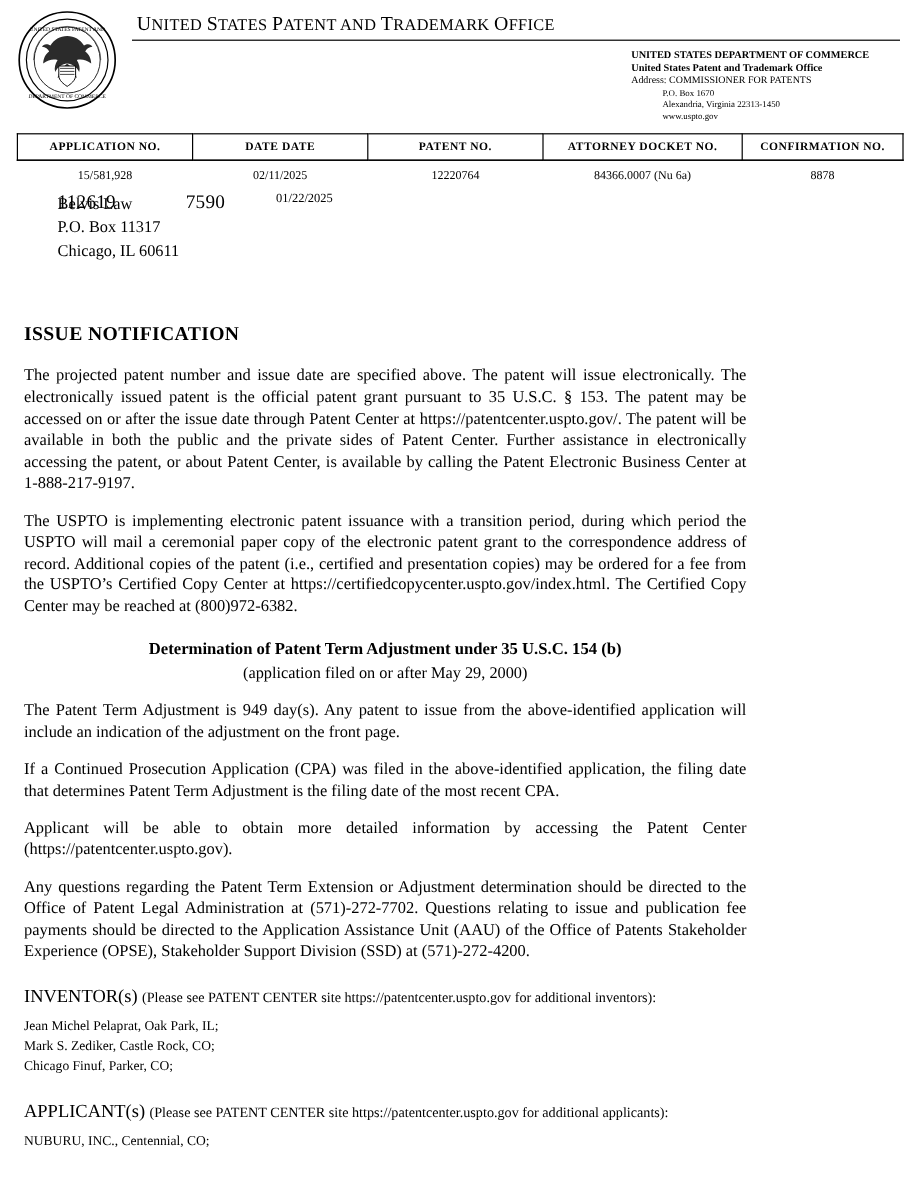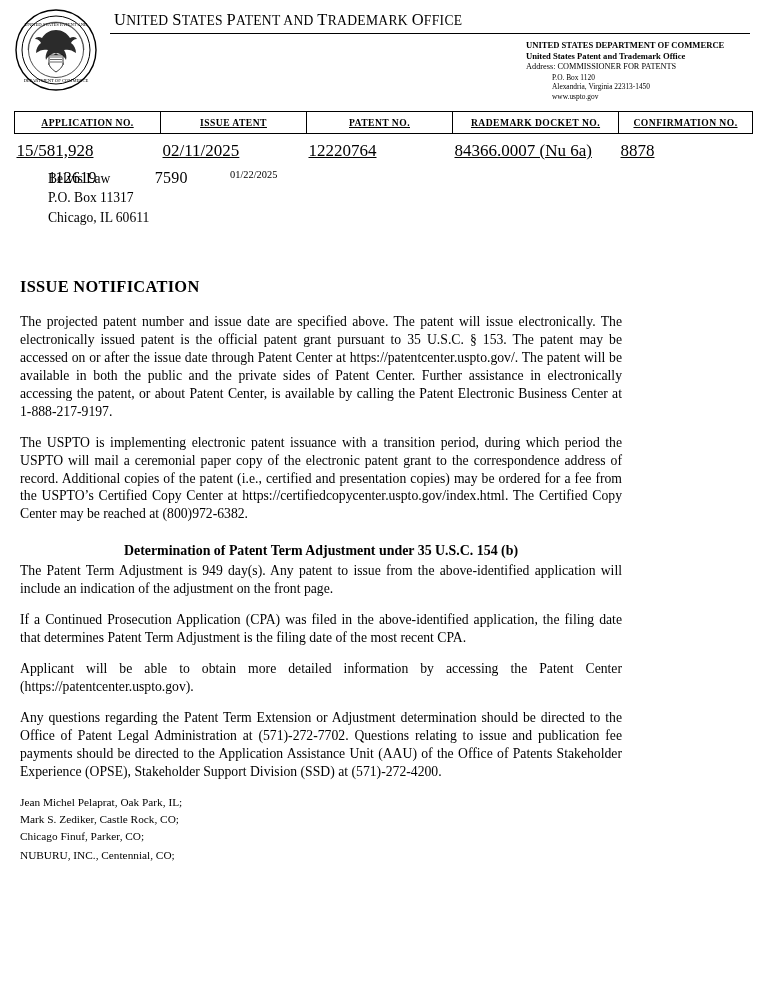--- a/index.html
+++ b/index.html
@@ -63,35 +63,34 @@
   .commerce-box .tiny { font-size: 7.4px; }
 
   
   .tbl-wrap {
     margin: 10px 14px 0 14px;
   }
   table.grant {
     width: 738px;
     border-collapse: collapse;
     table-layout: fixed;
-    text-decoration: underline;
   }
   table.grant th {
     border: 1.2px solid #000;
     font-size: 9.6px;
     font-weight: bold;
     letter-spacing: 0.45px;
     padding: 5px 2px 5px 2px;
     text-align: center;
     font-family: "Liberation Serif", serif;
   }
   table.grant td {
     border: none;
-    font-size: 17px;
-    text-align: left;
+    font-size: 10px;
+    text-align: center;
     padding: 7px 2px 2px 2px;
   }
 
   
   .addr-block {
     margin: 6px 0 0 0;
     position: relative;
     height: 86px;
   }
   .addr-nums {
@@ -189,42 +188,42 @@
         <text x="42" y="74" font-family="Liberation Serif, serif" font-size="4.6" text-anchor="middle" fill="#000">DEPARTMENT OF COMMERCE</text>
       </svg>
     </div>
     <div class="header-right">
       <div class="office-title" id="office-title"><span class="sc-big">U</span><span class="sc-small">NITED </span><span class="sc-big">S</span><span class="sc-small">TATES </span><span class="sc-big">P</span><span class="sc-small">ATENT AND </span><span class="sc-big">T</span><span class="sc-small">RADEMARK </span><span class="sc-big">O</span><span class="sc-small">FFICE</span></div>
       <div class="rule-under-title"></div>
       <div class="commerce-box">
         <div class="sc">UNITED STATES DEPARTMENT OF COMMERCE</div>
         <div class="b">United States Patent and Trademark Office</div>
         <div>Address: COMMISSIONER FOR PATENTS</div>
-        <div class="tiny" style="padding-left:26px">P.O. Box 1120</div>
+        <div class="tiny" style="padding-left:26px">P.O. Box 1670</div>
         <div class="tiny" style="padding-left:26px">Alexandria, Virginia 22313-1450</div>
         <div class="tiny" style="padding-left:26px">www.uspto.gov</div>
       </div>
     </div>
   </div>
 
   <div class="tbl-wrap">
     <table class="grant">
       <colgroup>
         <col style="width:146px">
         <col style="width:146px">
         <col style="width:146px">
         <col style="width:166px">
         <col style="width:134px">
       </colgroup>
       <thead>
         <tr>
           <th>APPLICATION NO.</th>
-          <th>ISSUE ATENT</th>
+          <th>DATE DATE</th>
           <th>PATENT NO.</th>
-          <th>RADEMARK DOCKET NO.</th>
+          <th>ATTORNEY DOCKET NO.</th>
           <th>CONFIRMATION NO.</th>
         </tr>
       </thead>
       <tbody>
         <tr>
           <td>15/581,928</td>
           <td>02/11/2025</td>
           <td>12220764</td>
           <td>84366.0007 (Nu 6a)</td>
           <td>8878</td>
@@ -246,30 +245,39 @@
     </div>
   </div>
 
   <div class="body-wrap">
     <h1 class="issue-notif">ISSUE NOTIFICATION</h1>
 
     <p class="para">The projected patent number and issue date are specified above. The patent will issue electronically. The electronically issued patent is the official patent grant pursuant to 35 U.S.C. § 153. The patent may be accessed on or after the issue date through Patent Center at https://patentcenter.uspto.gov/. The patent will be available in both the public and the private sides of Patent Center. Further assistance in electronically accessing the patent, or about Patent Center, is available by calling the Patent Electronic Business Center at 1-888-217-9197.</p>
     <p class="para">The USPTO is implementing electronic patent issuance with a transition period, during which period the USPTO will mail a ceremonial paper copy of the electronic patent grant to the correspondence address of record. Additional copies of the patent (i.e., certified and presentation copies) may be ordered for a fee from the USPTO’s Certified Copy Center at https://certifiedcopycenter.uspto.gov/index.html. The Certified Copy Center may be reached at (800)972-6382.</p>
 
     <div class="pta-head">Determination of Patent Term Adjustment under 35 U.S.C. 154 (b)</div>
+    <div class="pta-sub">(application filed on or after May 29, 2000)</div>
 
     <p class="para">The Patent Term Adjustment is 949 day(s). Any patent to issue from the above-identified application will include an indication of the adjustment on the front page.</p>
     <p class="para">If a Continued Prosecution Application (CPA) was filed in the above-identified application, the filing date that determines Patent Term Adjustment is the filing date of the most recent CPA.</p>
     <p class="para just-spread">Applicant will be able to obtain more detailed information by accessing the Patent Center (https://patentcenter.uspto.gov).</p>
     <p class="para">Any questions regarding the Patent Term Extension or Adjustment determination should be directed to the Office of Patent Legal Administration at (571)-272-7702. Questions relating to issue and publication fee payments should be directed to the Application Assistance Unit (AAU) of the Office of Patents Stakeholder Experience (OPSE), Stakeholder Support Division (SSD) at (571)-272-4200.</p>
 
+    <div class="section-label">
+      <span class="lbl">INVENTOR(s)</span>
+      <span class="note">(Please see PATENT CENTER site https://patentcenter.uspto.gov for additional inventors):</span>
+    </div>
     <div class="name-list">
       <div>Jean Michel Pelaprat, Oak Park, IL;</div>
       <div>Mark S. Zediker, Castle Rock, CO;</div>
       <div>Chicago Finuf, Parker, CO;</div>
     </div>
 
+    <div class="section-label">
+      <span class="lbl">APPLICANT(s)</span>
+      <span class="note">(Please see PATENT CENTER site https://patentcenter.uspto.gov for additional applicants):</span>
+    </div>
     <div class="applicant-list">
       <div>NUBURU, INC., Centennial, CO;</div>
     </div>
   </div>
 
 </div>
 
 </body></html>

